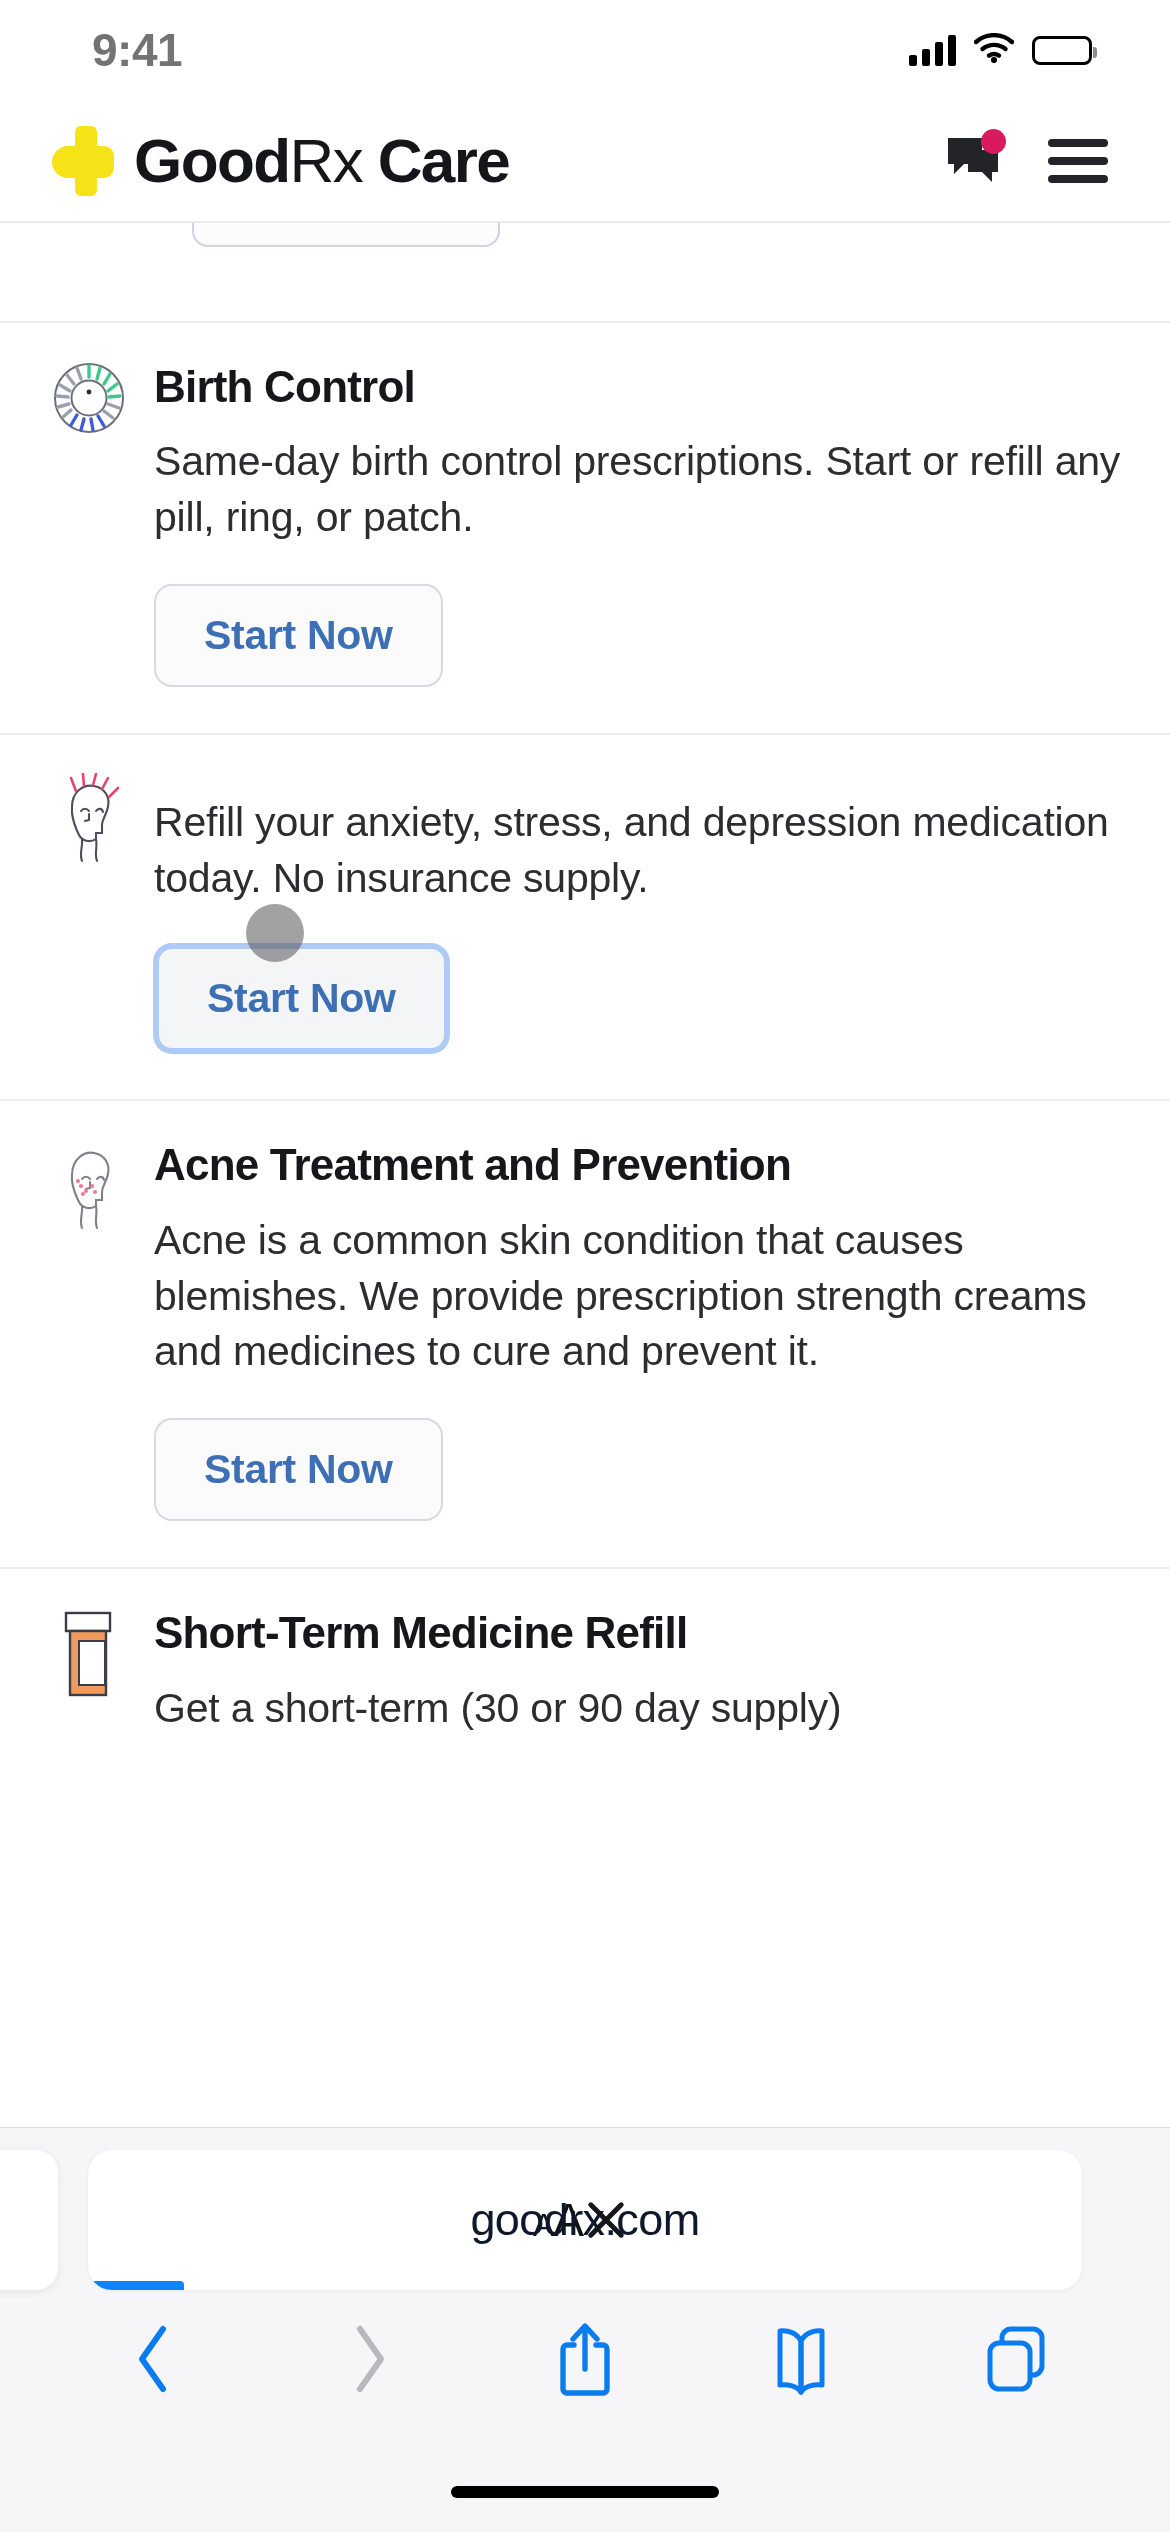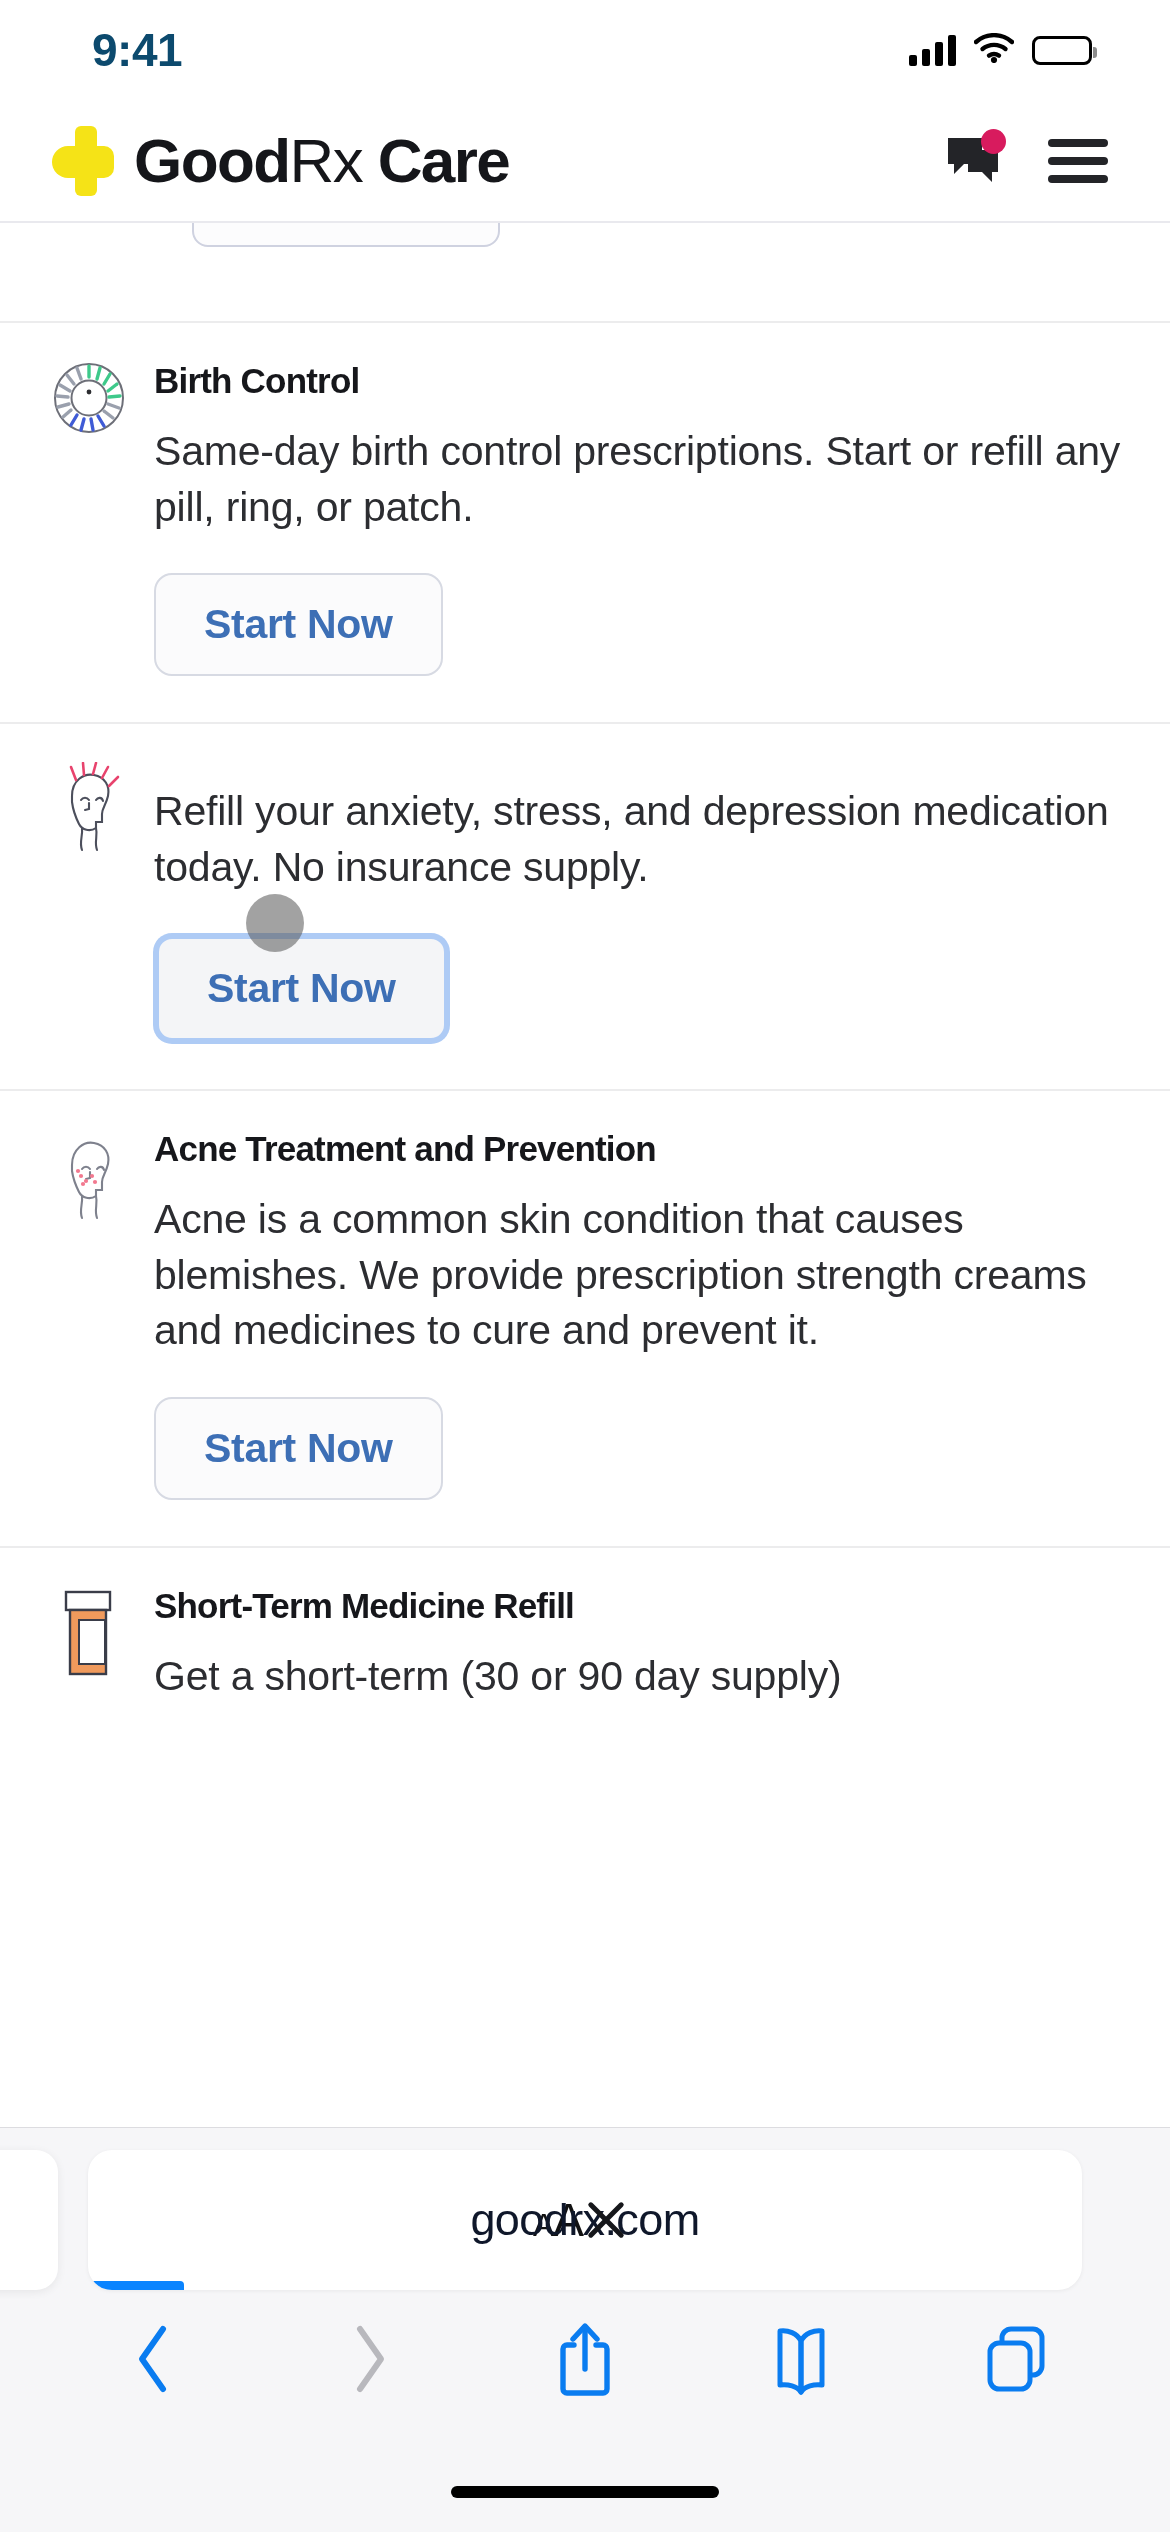--- a/index.html
+++ b/index.html
@@ -11,21 +11,21 @@
     overflow:hidden;
   }
   #phone { position:relative; width:1170px; height:2532px; background:#ffffff; }
 
   
   .statusbar {
     position:absolute; top:0; left:0; width:1170px; height:100px;
     display:flex; align-items:center; justify-content:space-between;
     padding:0 78px 0 92px; background:#ffffff;
   }
-  .status-time { font-size:46px; font-weight:600; color:#0c4a6e; letter-spacing:-0.5px; }
+  .status-time { font-size:46px; font-weight:600; color:#737373; letter-spacing:-0.5px; }
   .status-right { display:flex; align-items:center; gap:18px; }
   .sig { display:flex; align-items:flex-end; gap:5px; height:32px; }
   .sig i { width:8px; background:#000; border-radius:2px; display:block; }
   .sig i:nth-child(1){ height:11px; }
   .sig i:nth-child(2){ height:17px; }
   .sig i:nth-child(3){ height:24px; }
   .sig i:nth-child(4){ height:31px; }
   .batt { width:60px; height:29px; border:3px solid #000; border-radius:8px;
     position:relative; padding:3px; }
   .batt::after { content:""; position:absolute; right:-8px; top:8px;
@@ -67,21 +67,21 @@
     border:2px solid #cfd2e0; border-radius:16px; background:#fcfcfd;
   }
   .svc {
     display:flex; padding:0 48px 0 52px;
     border-top:2px solid #ececed;
   }
   .svc:first-of-type { border-top:none; }
   .svc-icon { width:80px; flex:none; padding-top:38px; }
   .svc-body { flex:1; padding:38px 0 46px 22px; }
   .svc-title {
-    font-size:35px; font-weight:700; color:#16171b;
+    font-size:44px; font-weight:700; color:#16171b;
     letter-spacing:-0.8px; line-height:1.17;
   }
   .svc-desc {
     margin-top:22px; font-size:41px; color:#2c2d31;
     line-height:1.36; letter-spacing:-0.2px;
   }
   .start-btn {
     display:inline-block; margin-top:38px;
     padding:26px 48px; border:2px solid #d7dae3; border-radius:18px;
     background:#fbfbfc; font-size:41px; font-weight:700;

